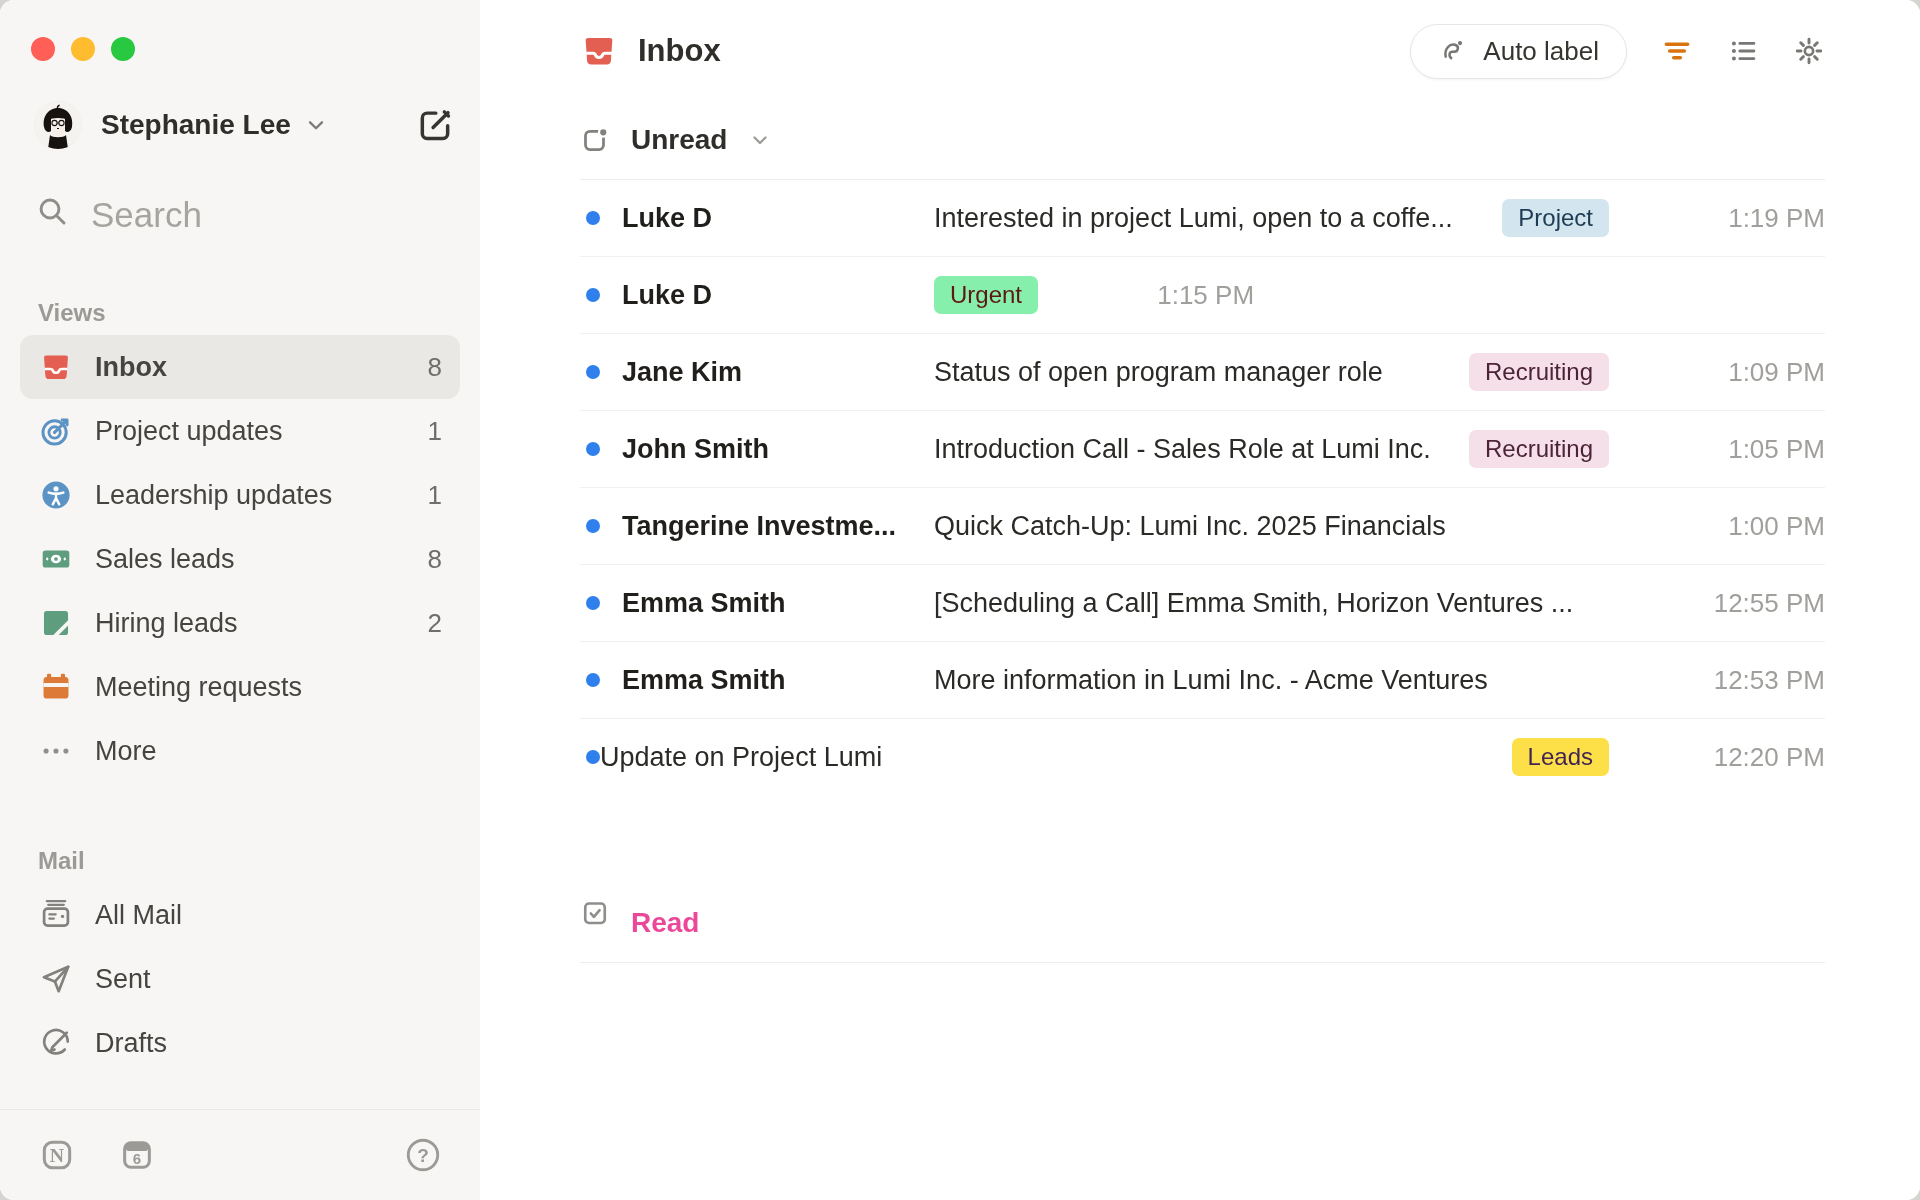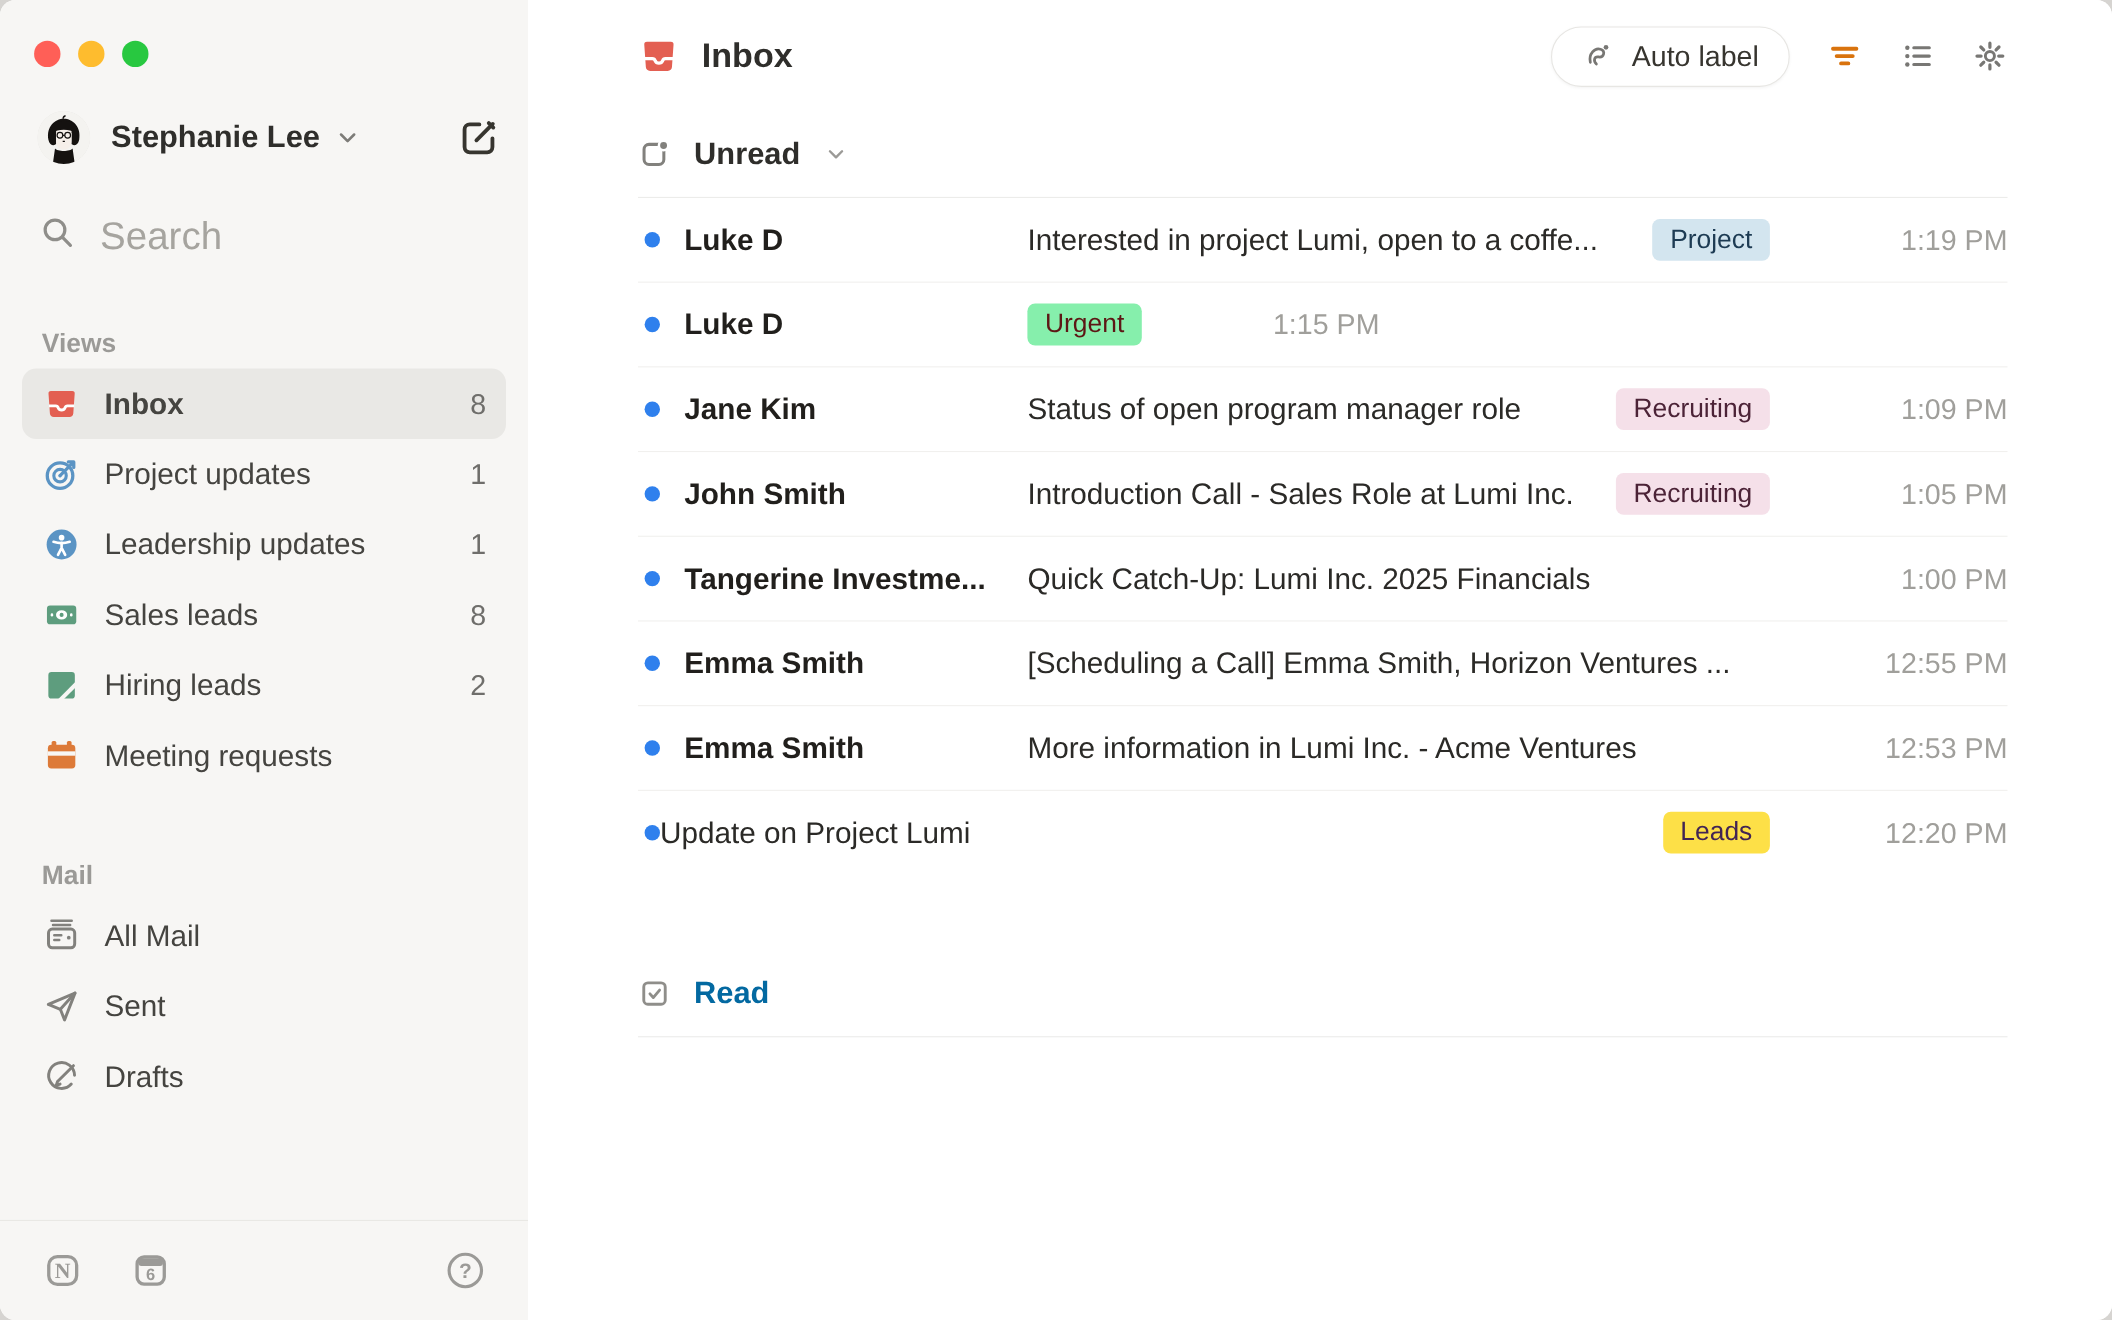--- a/index.html
+++ b/index.html
@@ -49,21 +49,21 @@
   .email-row{height:76px;display:flex;align-items:center;cursor:pointer;}
   .email-row + .email-row{border-top:1px solid #f1f0ee;}
   .dot{width:14px;height:14px;border-radius:50%;flex:none;margin-left:6px;}
   .sender{width:312px;flex:none;margin-left:22px;font-size:27px;font-weight:700;color:#211f1c;white-space:nowrap;overflow:hidden;}
   .subject{flex:1;font-size:27px;color:#2b2a27;white-space:nowrap;overflow:hidden;}
   .badge{flex:none;margin-right:26px;font-size:24px;font-weight:500;padding:6px 16px;border-radius:7px;line-height:1.1;}
   .time{flex:none;width:190px;text-align:right;font-size:26px;color:#a09f9b;white-space:nowrap;}
   .read-section{margin-top:92px;}
   .read-row{display:flex;align-items:center;gap:21px;}
   .read-row .icn{color:#8f8e8a;display:flex;}
-  .read-label{font-size:28px;font-weight:700;color:#0369a1;}
+  .read-label{font-size:28px;font-weight:700;color:#ec4899;margin-top:20px;}
 </style>
 </head>
 <body>
 
 <div class="app">
 
   <aside class="sidebar">
     <div class="traffic">
         <span style="background:#ff5f57"></span>
         <span style="background:#febc2e"></span>
@@ -171,20 +171,30 @@
         <div class="nav-item">
           <span class="icn" style="color:#dd7a38">
             <svg width="34" height="34" viewBox="0 0 24 24">
       <rect x="5.6" y="2.6" width="3" height="4.5" rx="1" fill="currentColor"></rect>
       <rect x="15.4" y="2.6" width="3" height="4.5" rx="1" fill="currentColor"></rect>
       <rect x="3.2" y="5" width="17.6" height="15.2" rx="2.2" fill="currentColor"></rect>
       <rect x="3.2" y="9.2" width="17.6" height="2.8" fill="#f7f6f4"></rect>
     </svg>
           </span>
       <span class="lbl">Meeting requests</span>
+        </div>
+        <div class="nav-item">
+          <span class="icn" style="color:#8f8e8a">
+            <svg width="34" height="34" viewBox="0 0 24 24">
+      <circle cx="5" cy="12" r="1.8" fill="currentColor"></circle>
+              <circle cx="12" cy="12" r="1.8" fill="currentColor"></circle>
+              <circle cx="19" cy="12" r="1.8" fill="currentColor"></circle>
+    </svg>
+          </span>
+      <span class="lbl">More</span>
         </div>
         <div class="section-title mail">Mail</div>
         <div class="nav-item">
           <span class="icn" style="color:#82817d">
             <svg width="34" height="34" viewBox="0 0 24 24" fill="none" stroke="currentColor" stroke-width="2" stroke-linecap="round" stroke-linejoin="round">
               <rect x="3.6" y="7.5" width="16.8" height="12" rx="2.4" stroke-width="1.9"></rect>
       <path d="M6.5 4.8 h11 M5.5 2.2 h13" stroke-width="1.6"></path>
       <path d="M7.3 11.5 h4.5 M7.3 14.5 h3.2" stroke-width="1.6"></path>
       <circle cx="16.6" cy="13" r="1.2" fill="currentColor" stroke="none"></circle>
             </svg>

